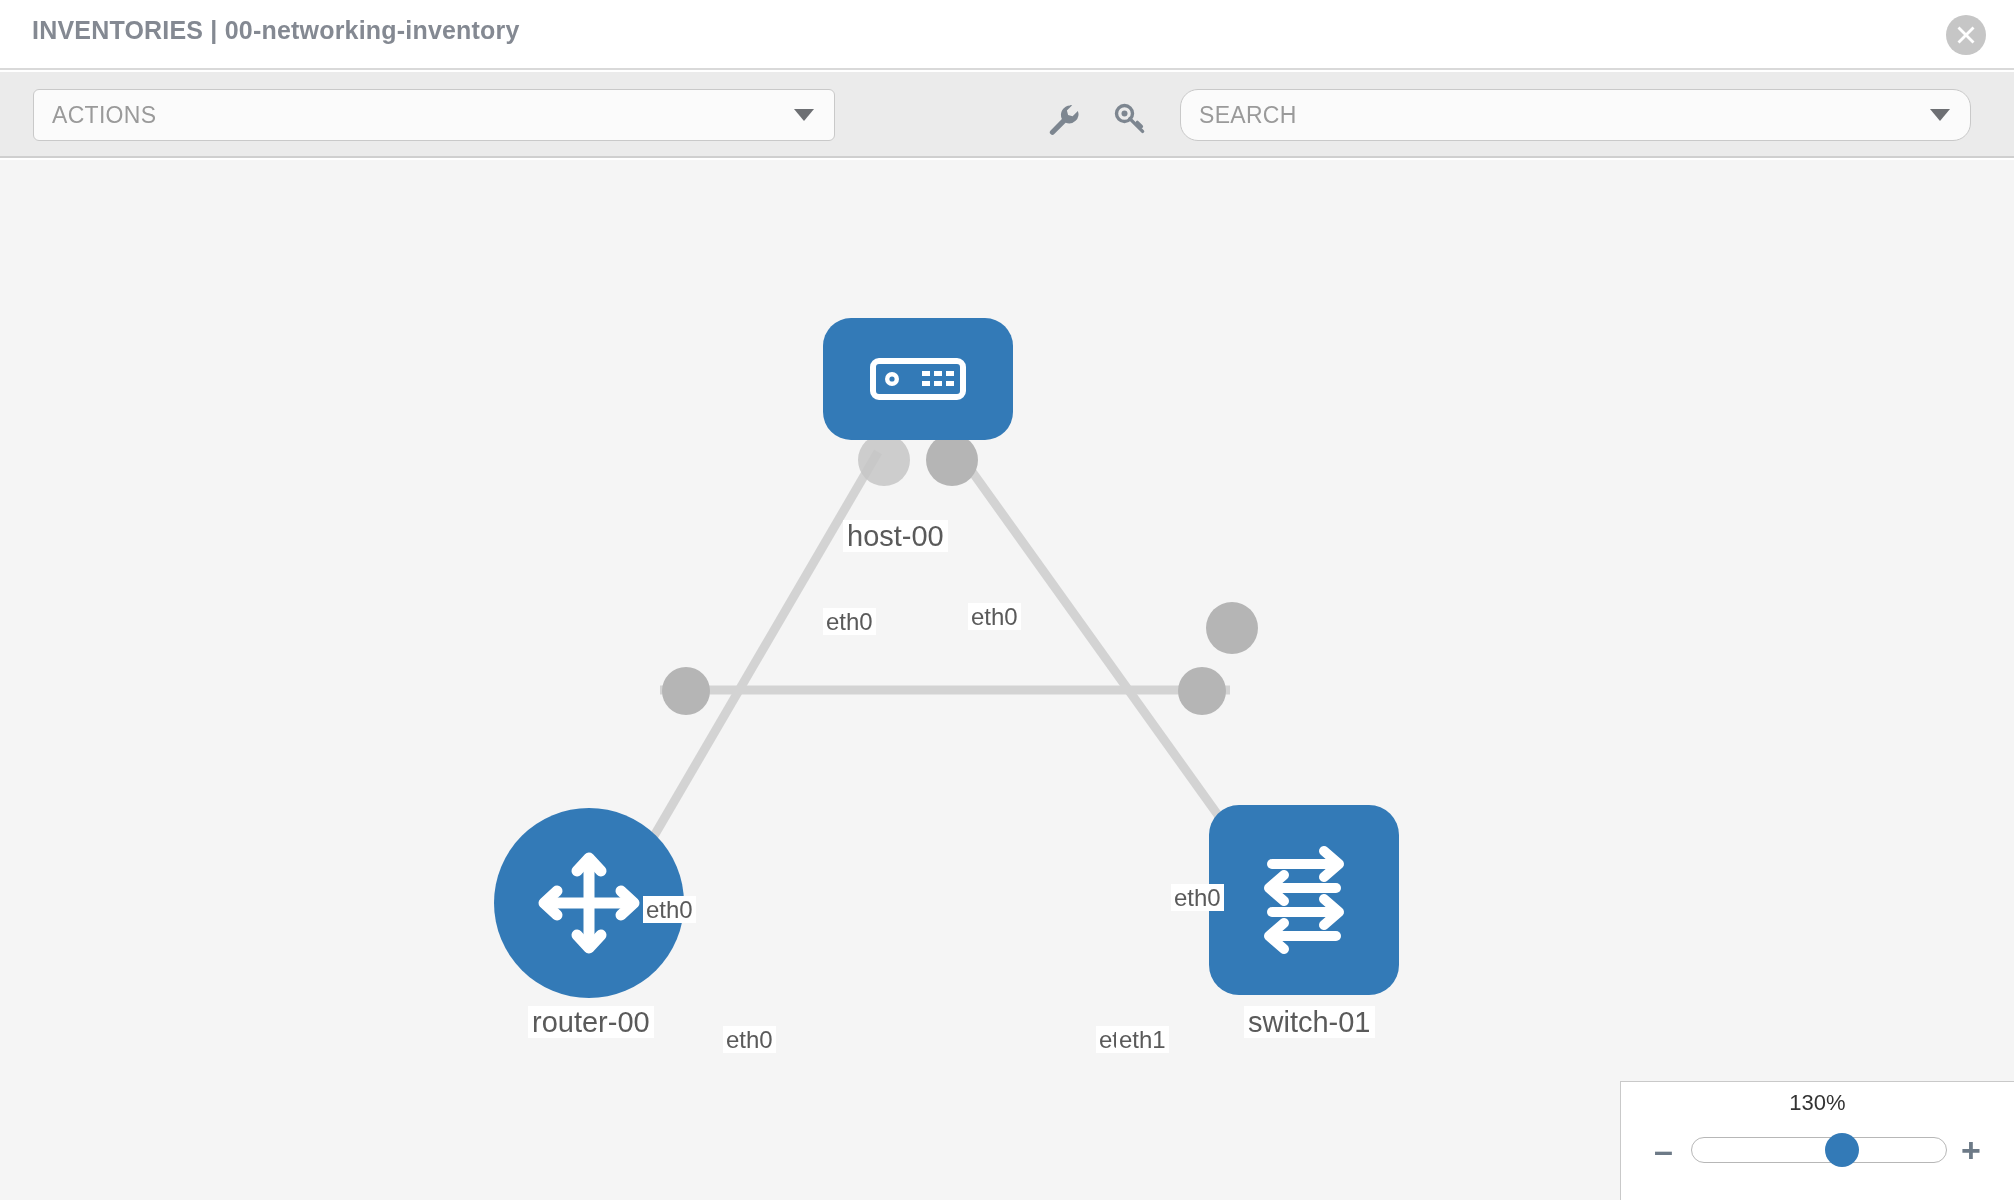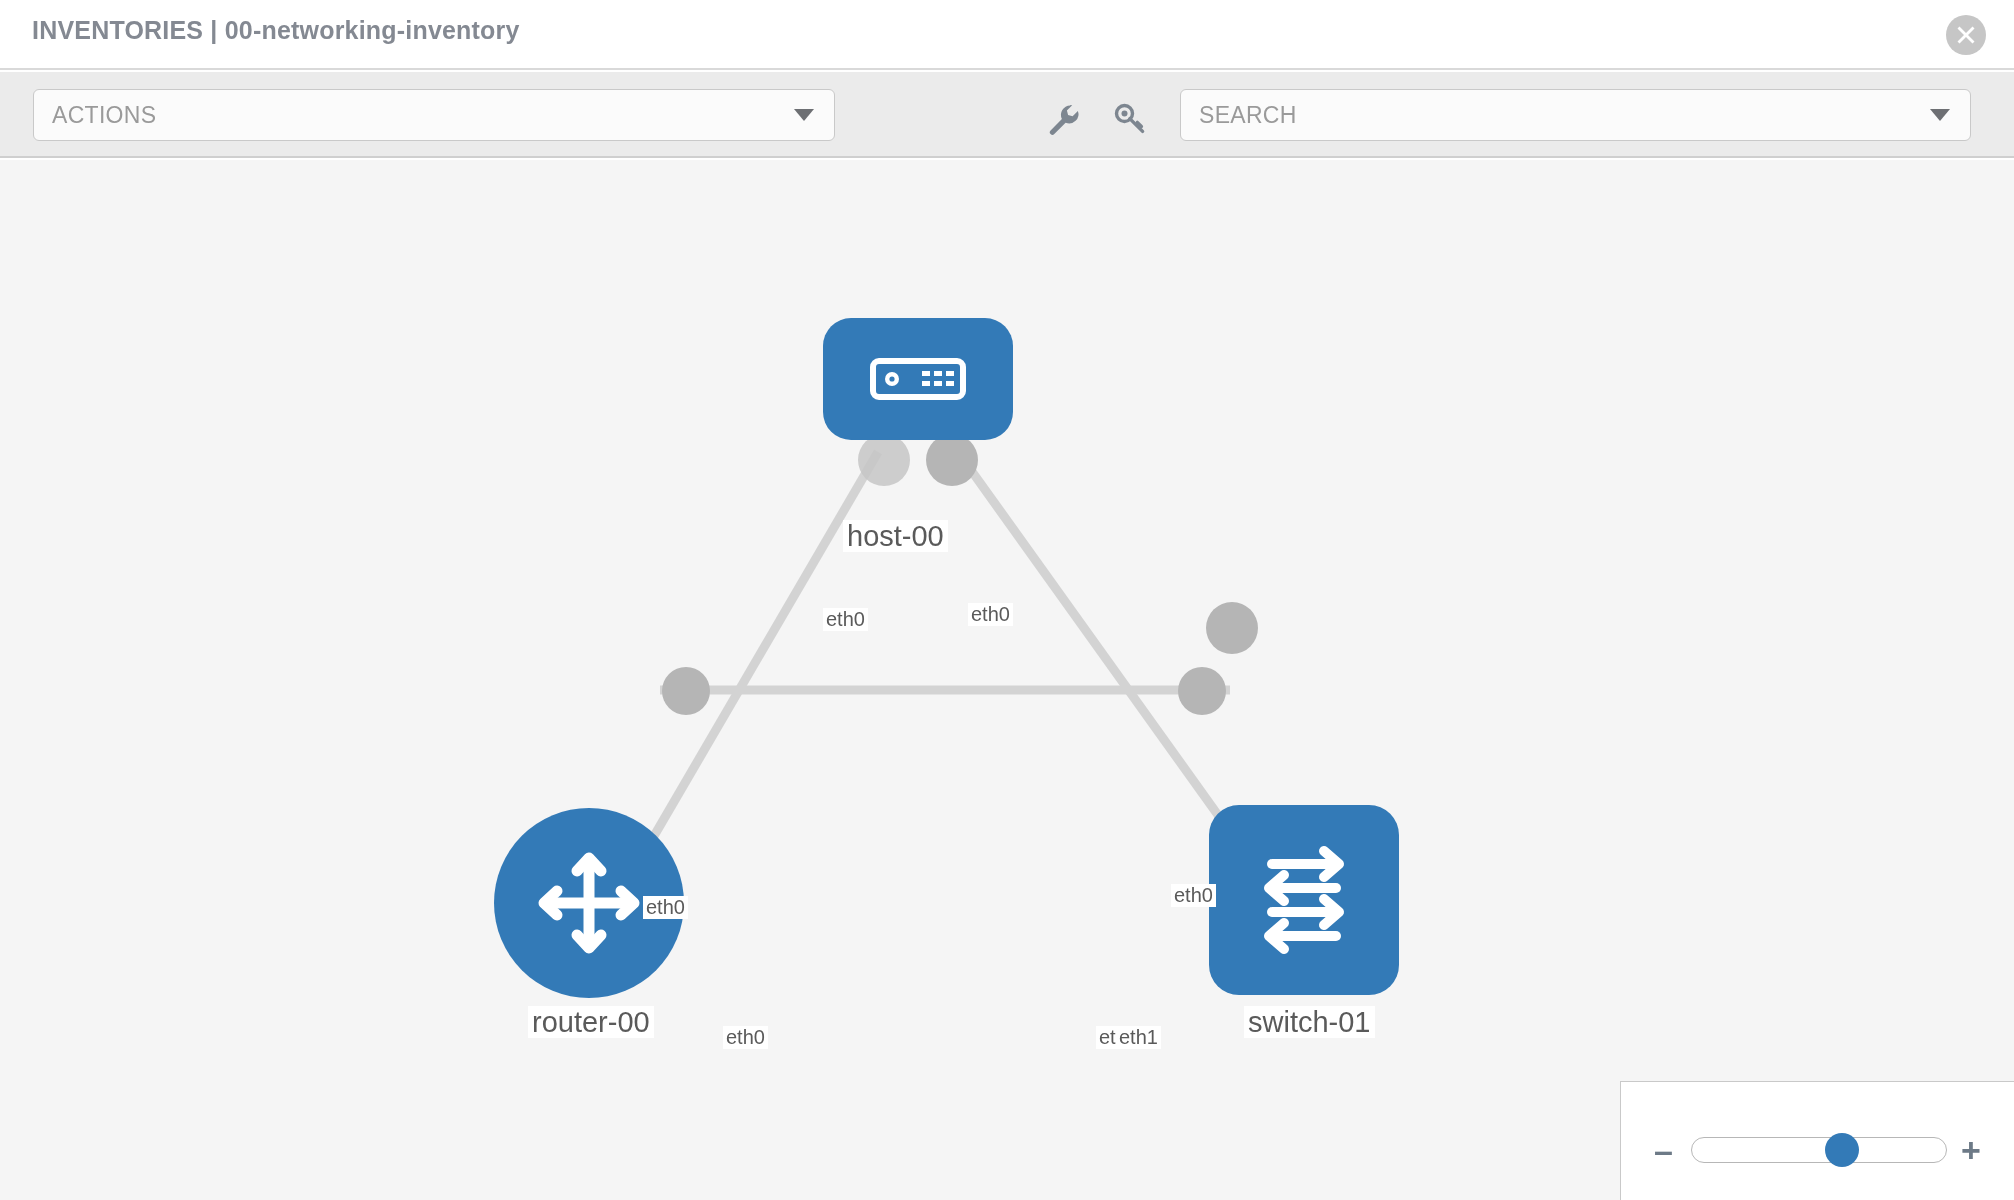--- a/index.html
+++ b/index.html
@@ -53,21 +53,21 @@
     border-bottom: 2px solid #cfcfcf;
   }
   .select-box {
     position: absolute;
     background: #fbfbfb;
     border: 1px solid #c9c9c9;
     border-radius: 6px;
     height: 52px;
   }
   .actions-select { left: 33px; top: 17px; width: 802px; padding-left: 29px; }
-  .search-select  { left: 1180px; top: 17px; width: 791px; }
+  .search-select  { left: 1180px; top: 17px; width: 791px; border-radius: 18px; }
   .select-label {
     position: absolute;
     left: 18px; top: 50%;
     transform: translateY(-50%);
     font-size: 23px;
     color: #9a9a9a;
     letter-spacing: 0.3px;
   }
   .caret {
     position: absolute;
@@ -99,21 +99,21 @@
 
   
   .node-label {
     position: absolute;
     background: #ffffff;
     color: #5a5a5a;
     white-space: nowrap;
     line-height: 1.05;
   }
   .name-label { font-size: 29px; padding: 1px 4px; }
-  .iface-label { font-size: 20px; padding: 1px 3px; }
+  .iface-label { font-size: 24px; padding: 1px 3px; }
 
   .node {
     position: absolute;
     background: #337ab7;
     display: flex;
     align-items: center;
     justify-content: center;
     cursor: pointer;
   }
   .node-host   { left: 823px; top: 158px;  width: 190px; height: 122px; border-radius: 28px; }
@@ -281,20 +281,21 @@
     <div class="node-label iface-label" style="left:823px; top:448px;">eth0</div>
     <div class="node-label iface-label" style="left:968px; top:443px;">eth0</div>
     <div class="node-label iface-label" style="left:643px; top:736px;">eth0</div>
     <div class="node-label iface-label" style="left:1171px; top:724px;">eth0</div>
     <div class="node-label iface-label" style="left:723px; top:866px;">eth0</div>
     <div class="node-label iface-label" style="left:1096px; top:866px;">eth0</div>
     <div class="node-label iface-label" style="left:1116px; top:866px;">eth1</div>
   </div>
 
   <div class="zoom-panel">
+    <div class="zoom-value">130%</div>
     <div class="zoom-row">
       <span class="zoom-minus">–</span>
       <div class="zoom-track">
         <div class="zoom-thumb" id="zoom-thumb" style="left: 59%;"></div>
       </div>
       <span class="zoom-plus">+</span>
     </div>
   </div>
 
 </div>

